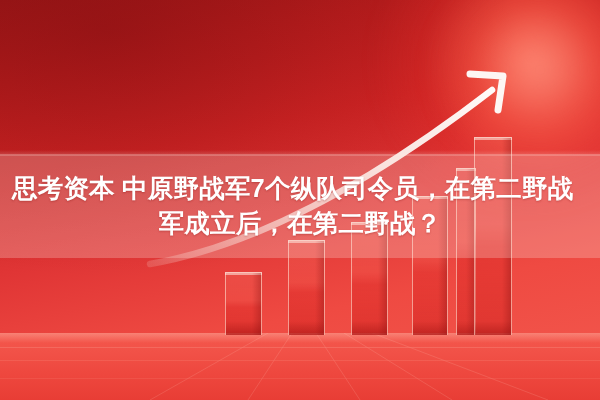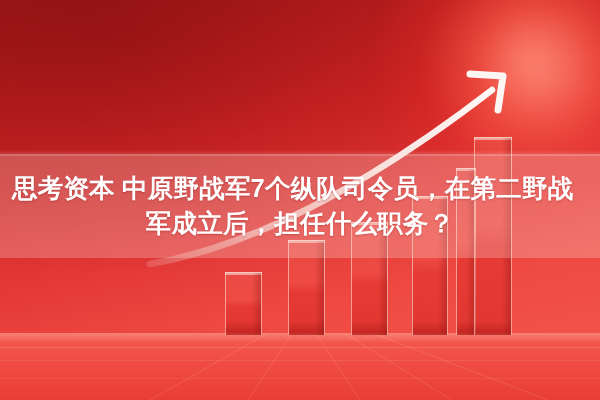--- a/index.html
+++ b/index.html
@@ -125,16 +125,16 @@
       </linearGradient>
     </defs>
     <path d="M150 264 Q 300 238 492 90" fill="none" stroke="url(#agrad)" stroke-width="6.5" stroke-linecap="round"></path>
     <path d="M470 74 L 503 76 L 498 110" fill="none" stroke="#fdf6f3" stroke-width="7" stroke-linecap="round" stroke-linejoin="round"></path>
   </svg>
 
   <div class="band-t"></div>
   <div class="band"></div>
   <div class="caption">
     <div class="cap-line l1">思考资本 中原野战军7个纵队司令员，在第二野战</div>
-    <div class="cap-line l2">军成立后，担任什么职务？</div>
+    <div class="cap-line l2">军成立后，在第二野战？</div>
   </div>
 
 </div>
 
 </body></html>

